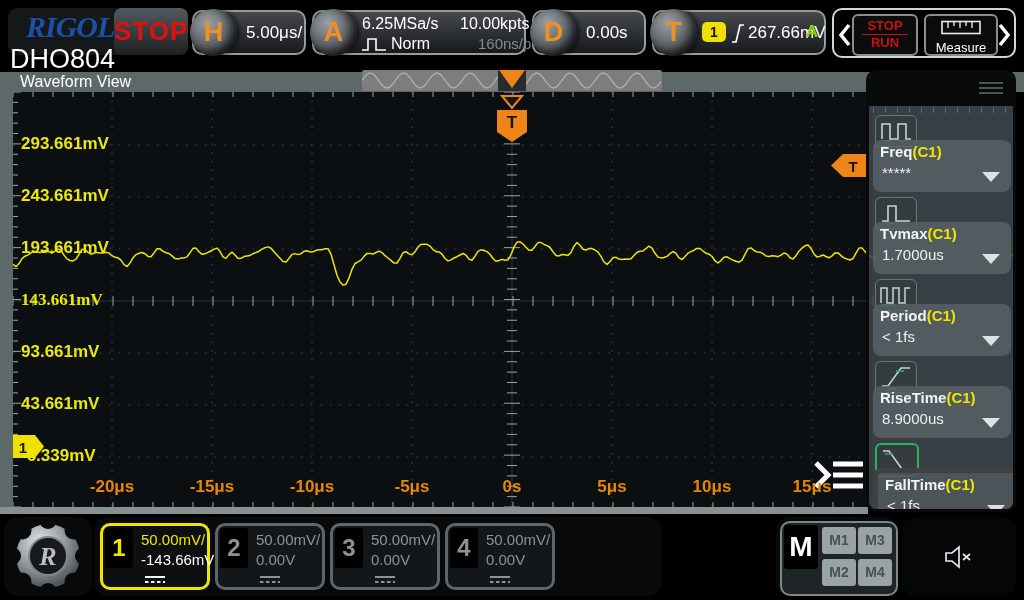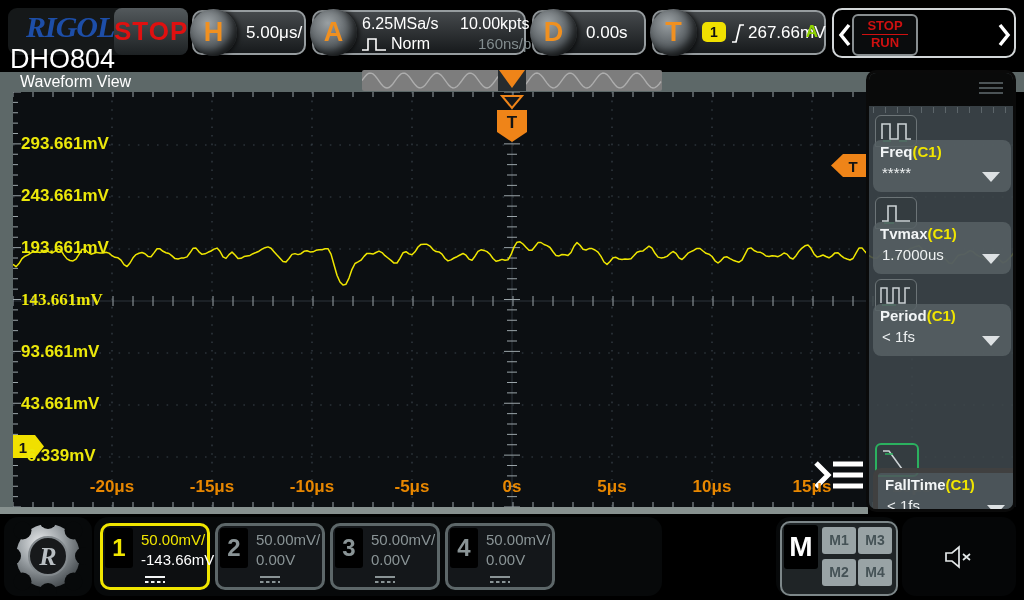--- a/index.html
+++ b/index.html
@@ -136,20 +136,27 @@
       <div id="trig-flag">A</div>
     </div>
 
     <div id="right-group" class="abs">
       <svg class="chev" style="left:4px" width="14" height="24">
         <polyline points="11,2 3,12 11,22" stroke="#fff" stroke-width="3.5" fill="none"></polyline>
       </svg>
       <div id="stoprun-btn" class="minibtn">
         <span id="stoprun-top">STOP</span>
         <span>RUN</span>
+      </div>
+      <div id="measure-btn" class="minibtn">
+        <svg width="40" height="15" style="margin-top:4px">
+          <rect x="1" y="1.5" width="38" height="12" fill="none" stroke="#e8eaeb" stroke-width="1.6"></rect>
+          <path d="M7 2 V8 M13 2 V6 M19 2 V8 M25 2 V6 M31 2 V8" stroke="#e8eaeb" stroke-width="1.4"></path>
+        </svg>
+        <span class="lbl">Measure</span>
       </div>
       <svg class="chev" style="right:3px" width="14" height="24">
         <polyline points="3,2 11,12 3,22" stroke="#fff" stroke-width="3.5" fill="none"></polyline>
       </svg>
     </div>
   </div>
 
   <div id="model-label" class="abs">DHO804</div>
   <div id="tabbar" class="abs"></div>
   <div id="tab-title" class="abs">Waveform View</div>
@@ -493,20 +500,33 @@
         <path d="M6 25 h14" stroke="#2bb15f" stroke-width="1.6"></path>
           </svg>
       </div>
       <div class="rcard">
         <div class="rname"><span>Period</span><span class="src">(C1)</span></div>
         <div class="rvalue">&lt; 1fs</div>
         <div class="rdrop"></div>
       </div>
     </div>
 
+    <div class="ritem" style="top:286px">
+      <div class="ricon">
+        <svg width="40" height="30">
+            <path d="M6 24 H12 L25 6 H34" stroke="#ccd2d5" stroke-width="1.6" fill="none"></path>
+        <path d="M12 27 h8 M20 9 h8" stroke="#2bb15f" stroke-width="1.6"></path>
+          </svg>
+      </div>
+      <div class="rcard">
+        <div class="rname"><span>RiseTime</span><span class="src">(C1)</span></div>
+        <div class="rvalue">8.9000us</div>
+        <div class="rdrop"></div>
+      </div>
+    </div>
 
     <div class="ritem selected" style="top:368px">
       <div class="ricon">
         <svg width="40" height="30">
             <path d="M6 6 H12 L25 24 H34" stroke="#ccd2d5" stroke-width="1.6" fill="none"></path>
         <path d="M8 9 h8 M22 27 h8" stroke="#2bb15f" stroke-width="1.6"></path>
           </svg>
       </div>
       <div class="rcard">
         <div class="rname"><span>FallTime</span><span class="src">(C1)</span></div>

